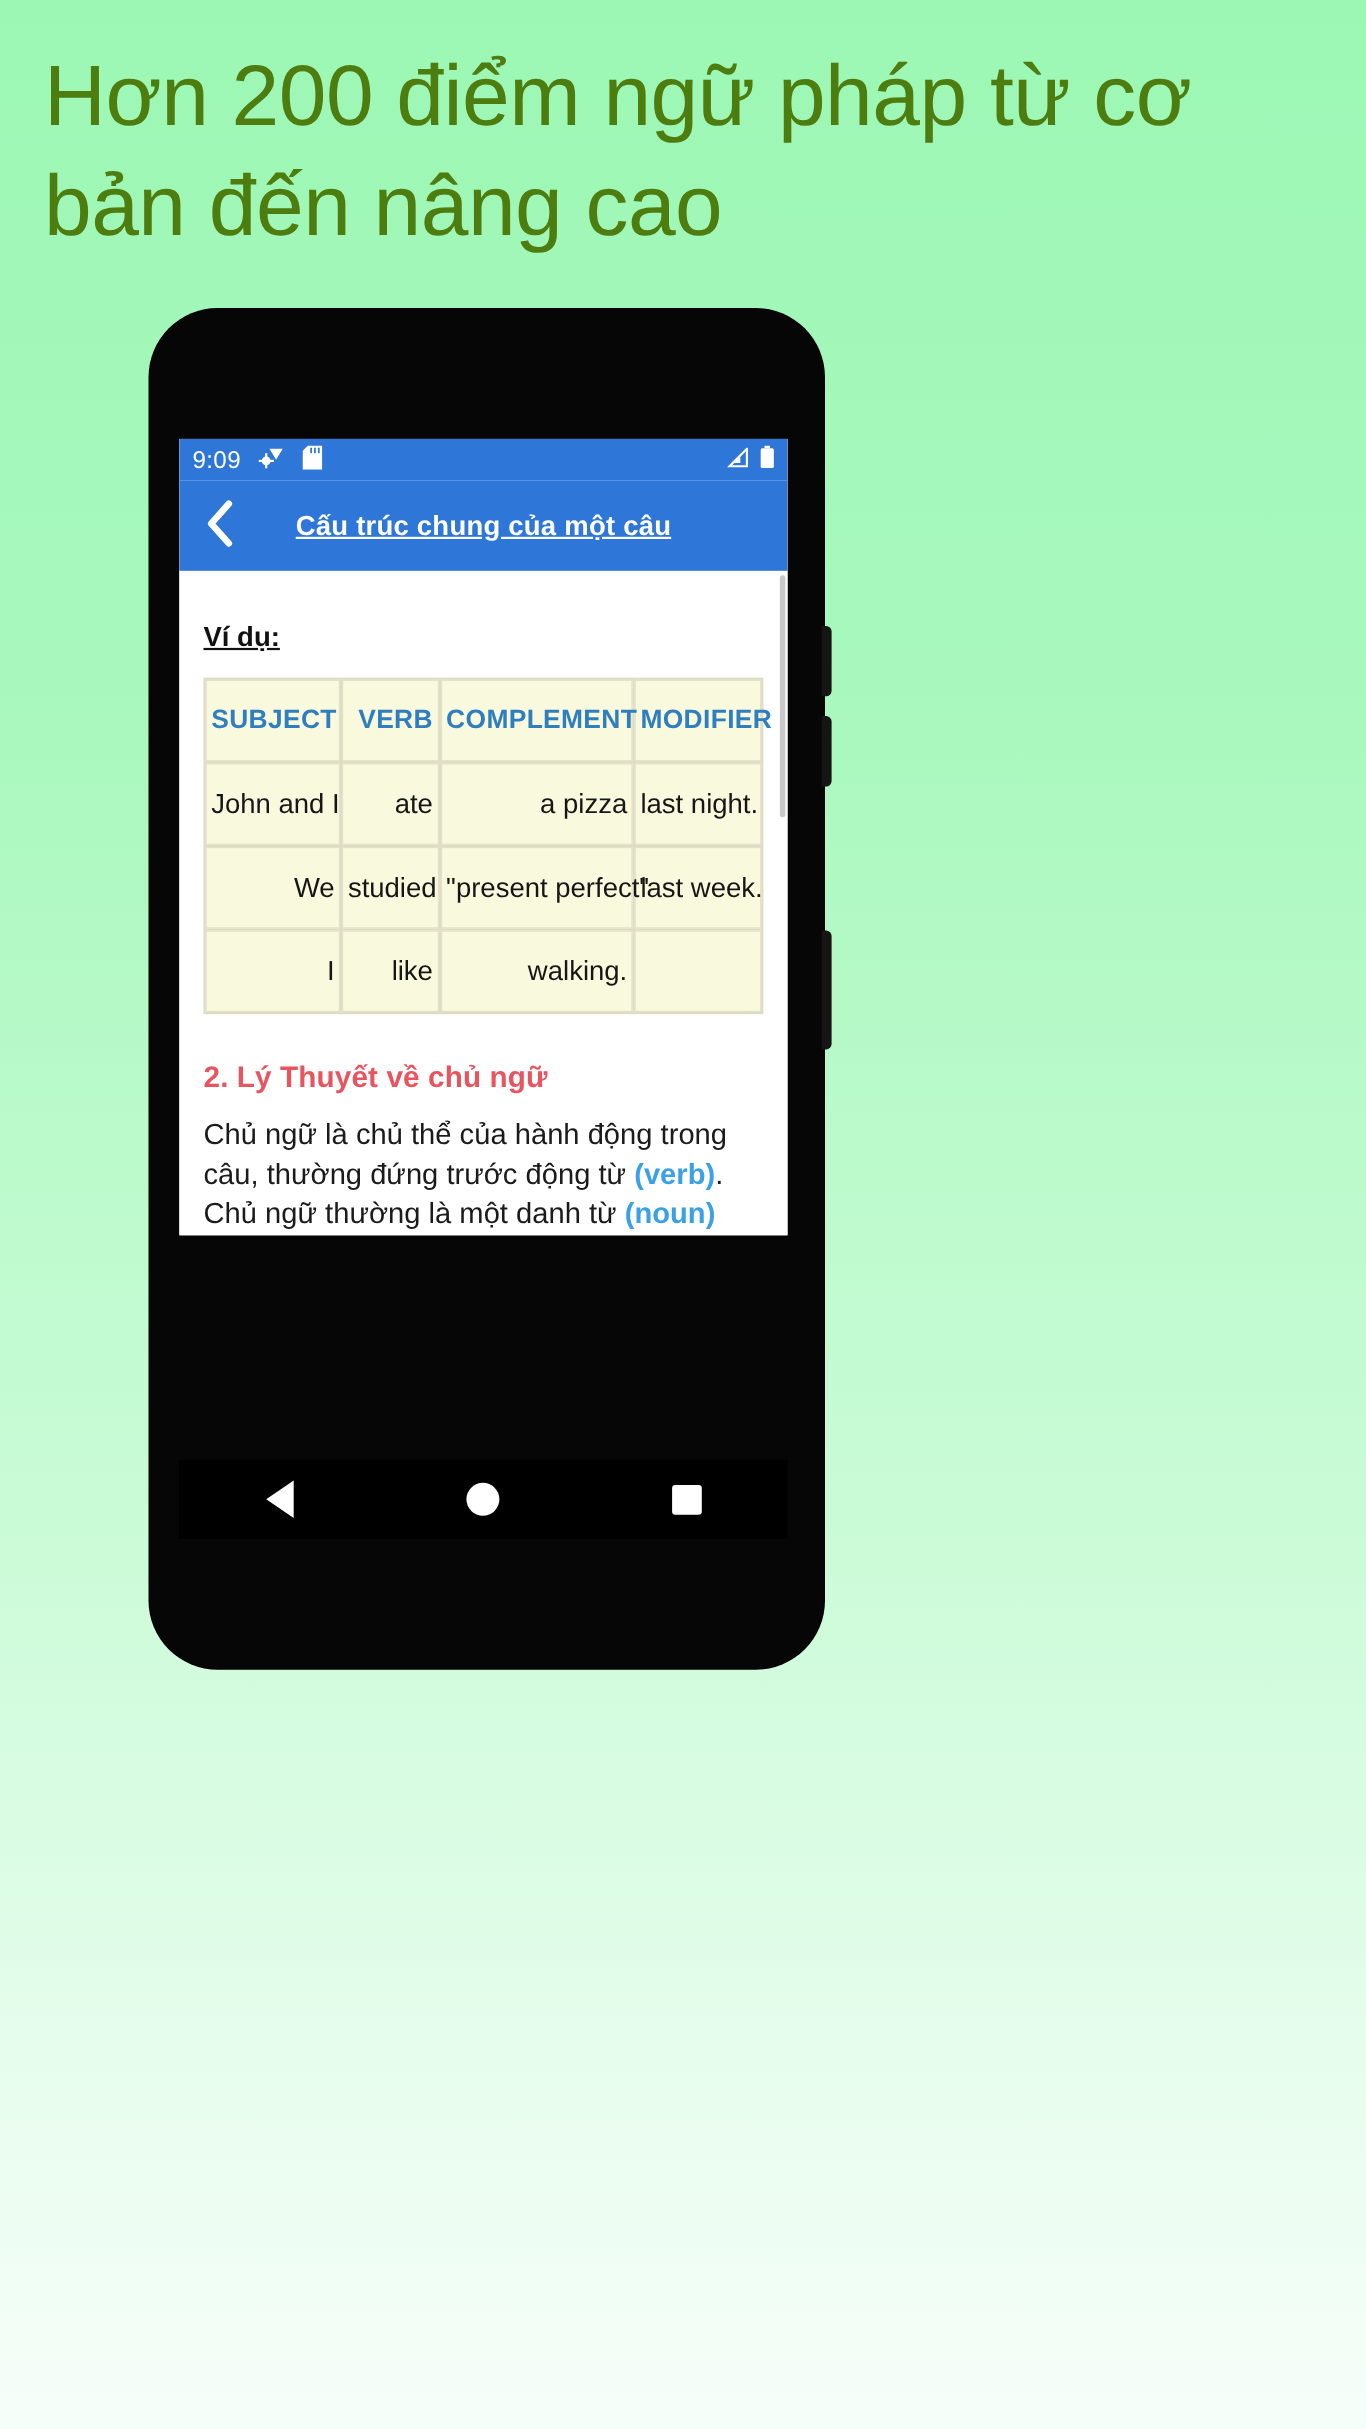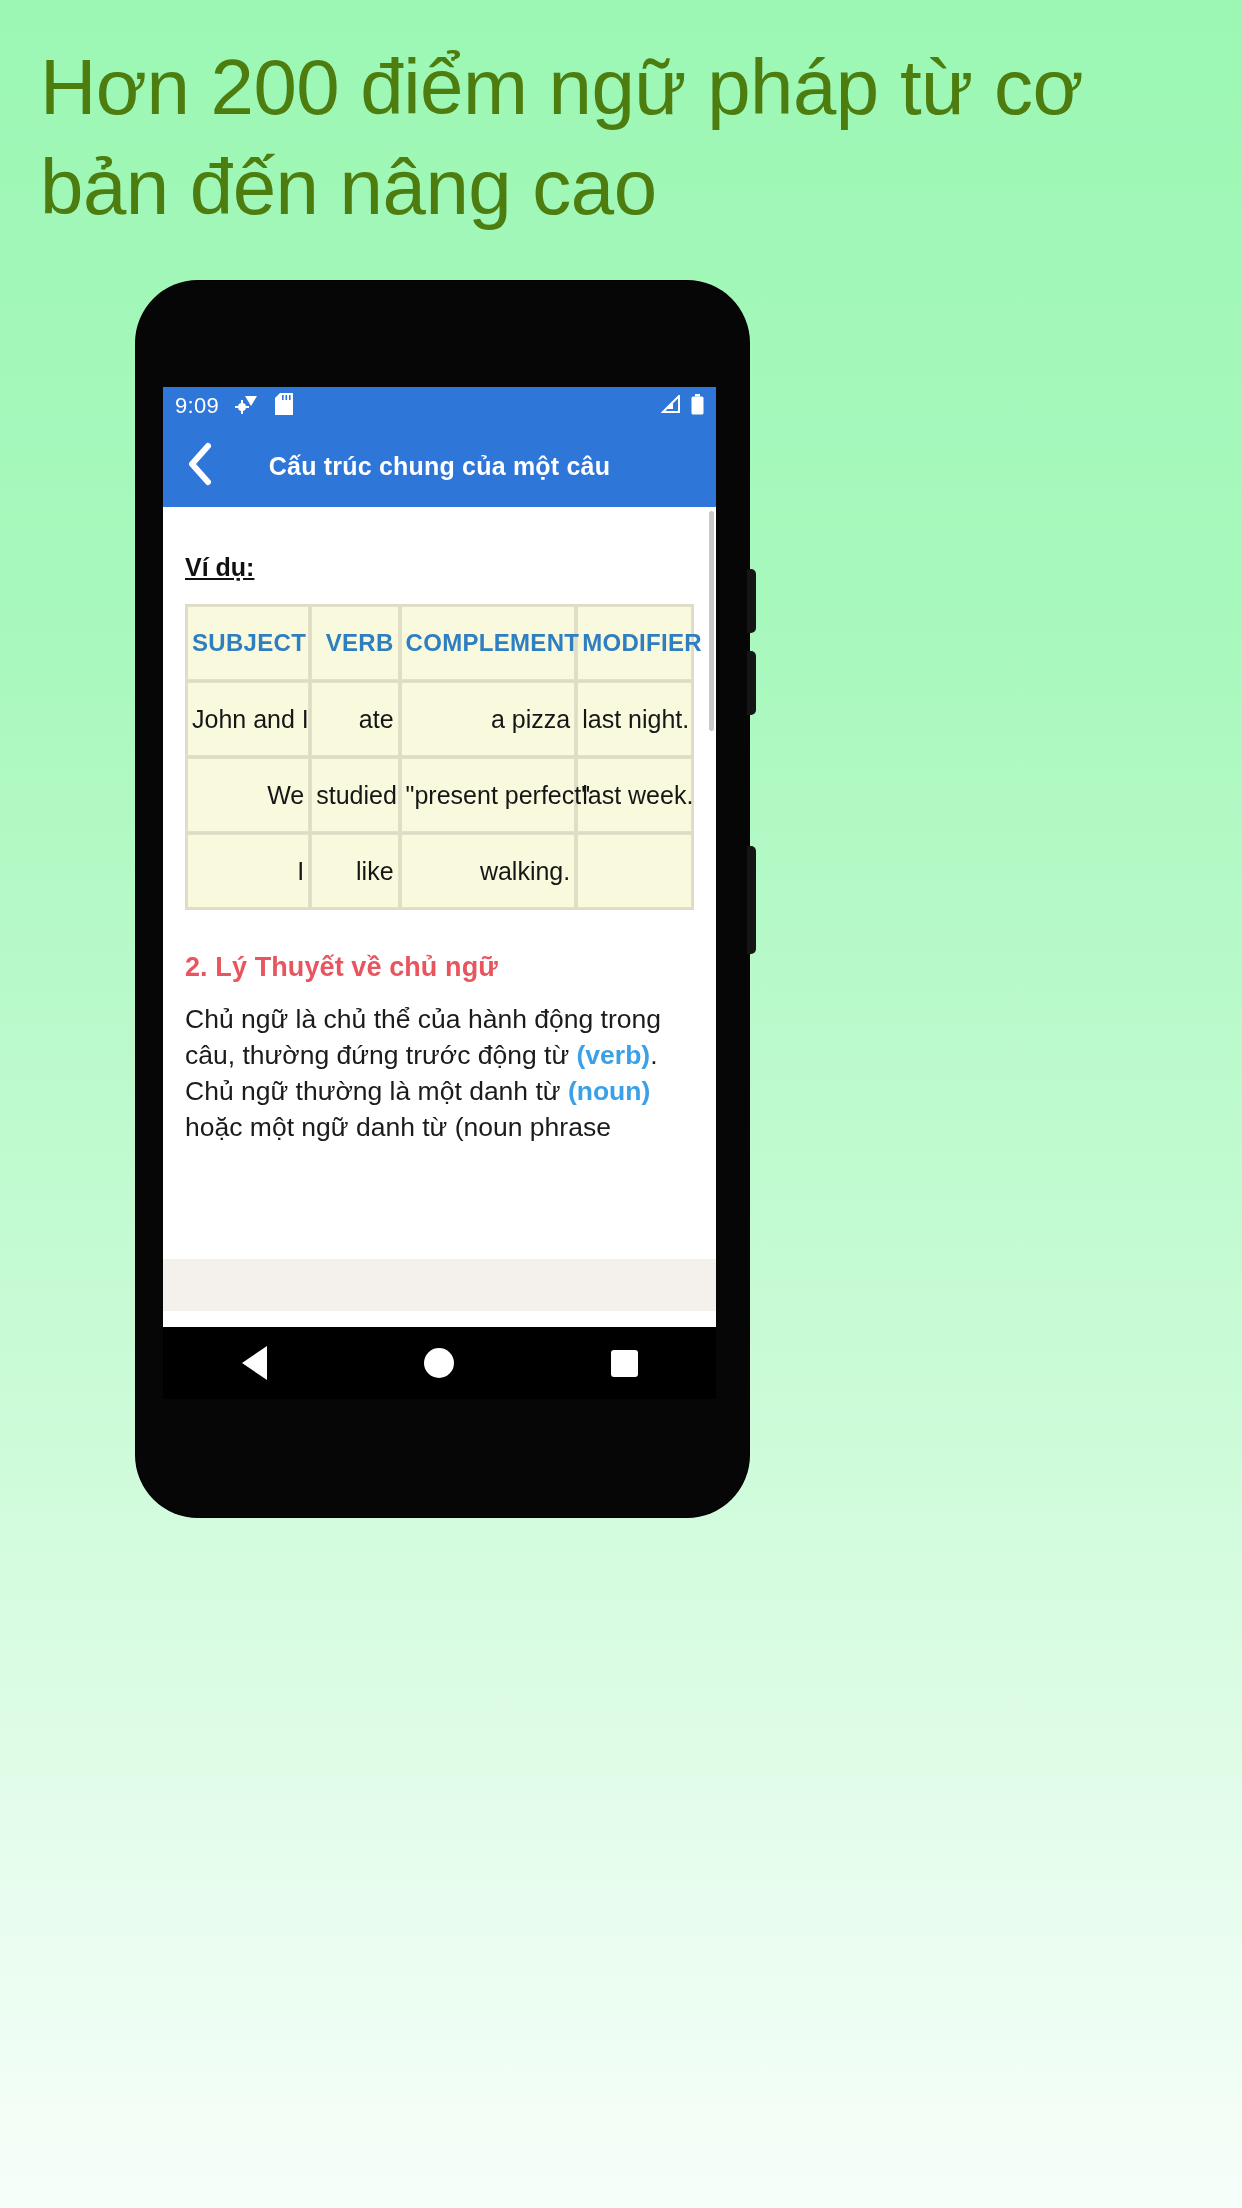--- a/index.html
+++ b/index.html
@@ -50,23 +50,23 @@
     border-radius: 0 5px 5px 0;
   }
   .side-btn.b1 { top: 288px; height: 64px; }
   .side-btn.b2 { top: 370px; height: 64px; }
   .side-btn.b3 { top: 565px; height: 108px; }
 
   
   .screen {
     position: absolute;
     left: 27px;
-    top: 106px;
+    top: 118px;
     width: 553px;
-    height: 940px;
+    height: 724px;
     background: #ffffff;
     overflow: hidden;
   }
 
   
   .statusbar {
     height: 38px;
     background: #2e76d8;
     display: flex;
     align-items: center;
@@ -101,20 +101,21 @@
   }
   .appbar-title {
     flex: 1;
     text-align: center;
     color: #ffffff;
     font-size: 25px;
     font-weight: bold;
     padding-right: 72px;
     white-space: nowrap;
     letter-spacing: 0.2px;
+    text-decoration: underline;
   }
 
   
   .content {
     position: relative;
     height: 804px;
     background: #ffffff;
     padding: 20px 22px 0 22px;
     overflow: hidden;
   }

